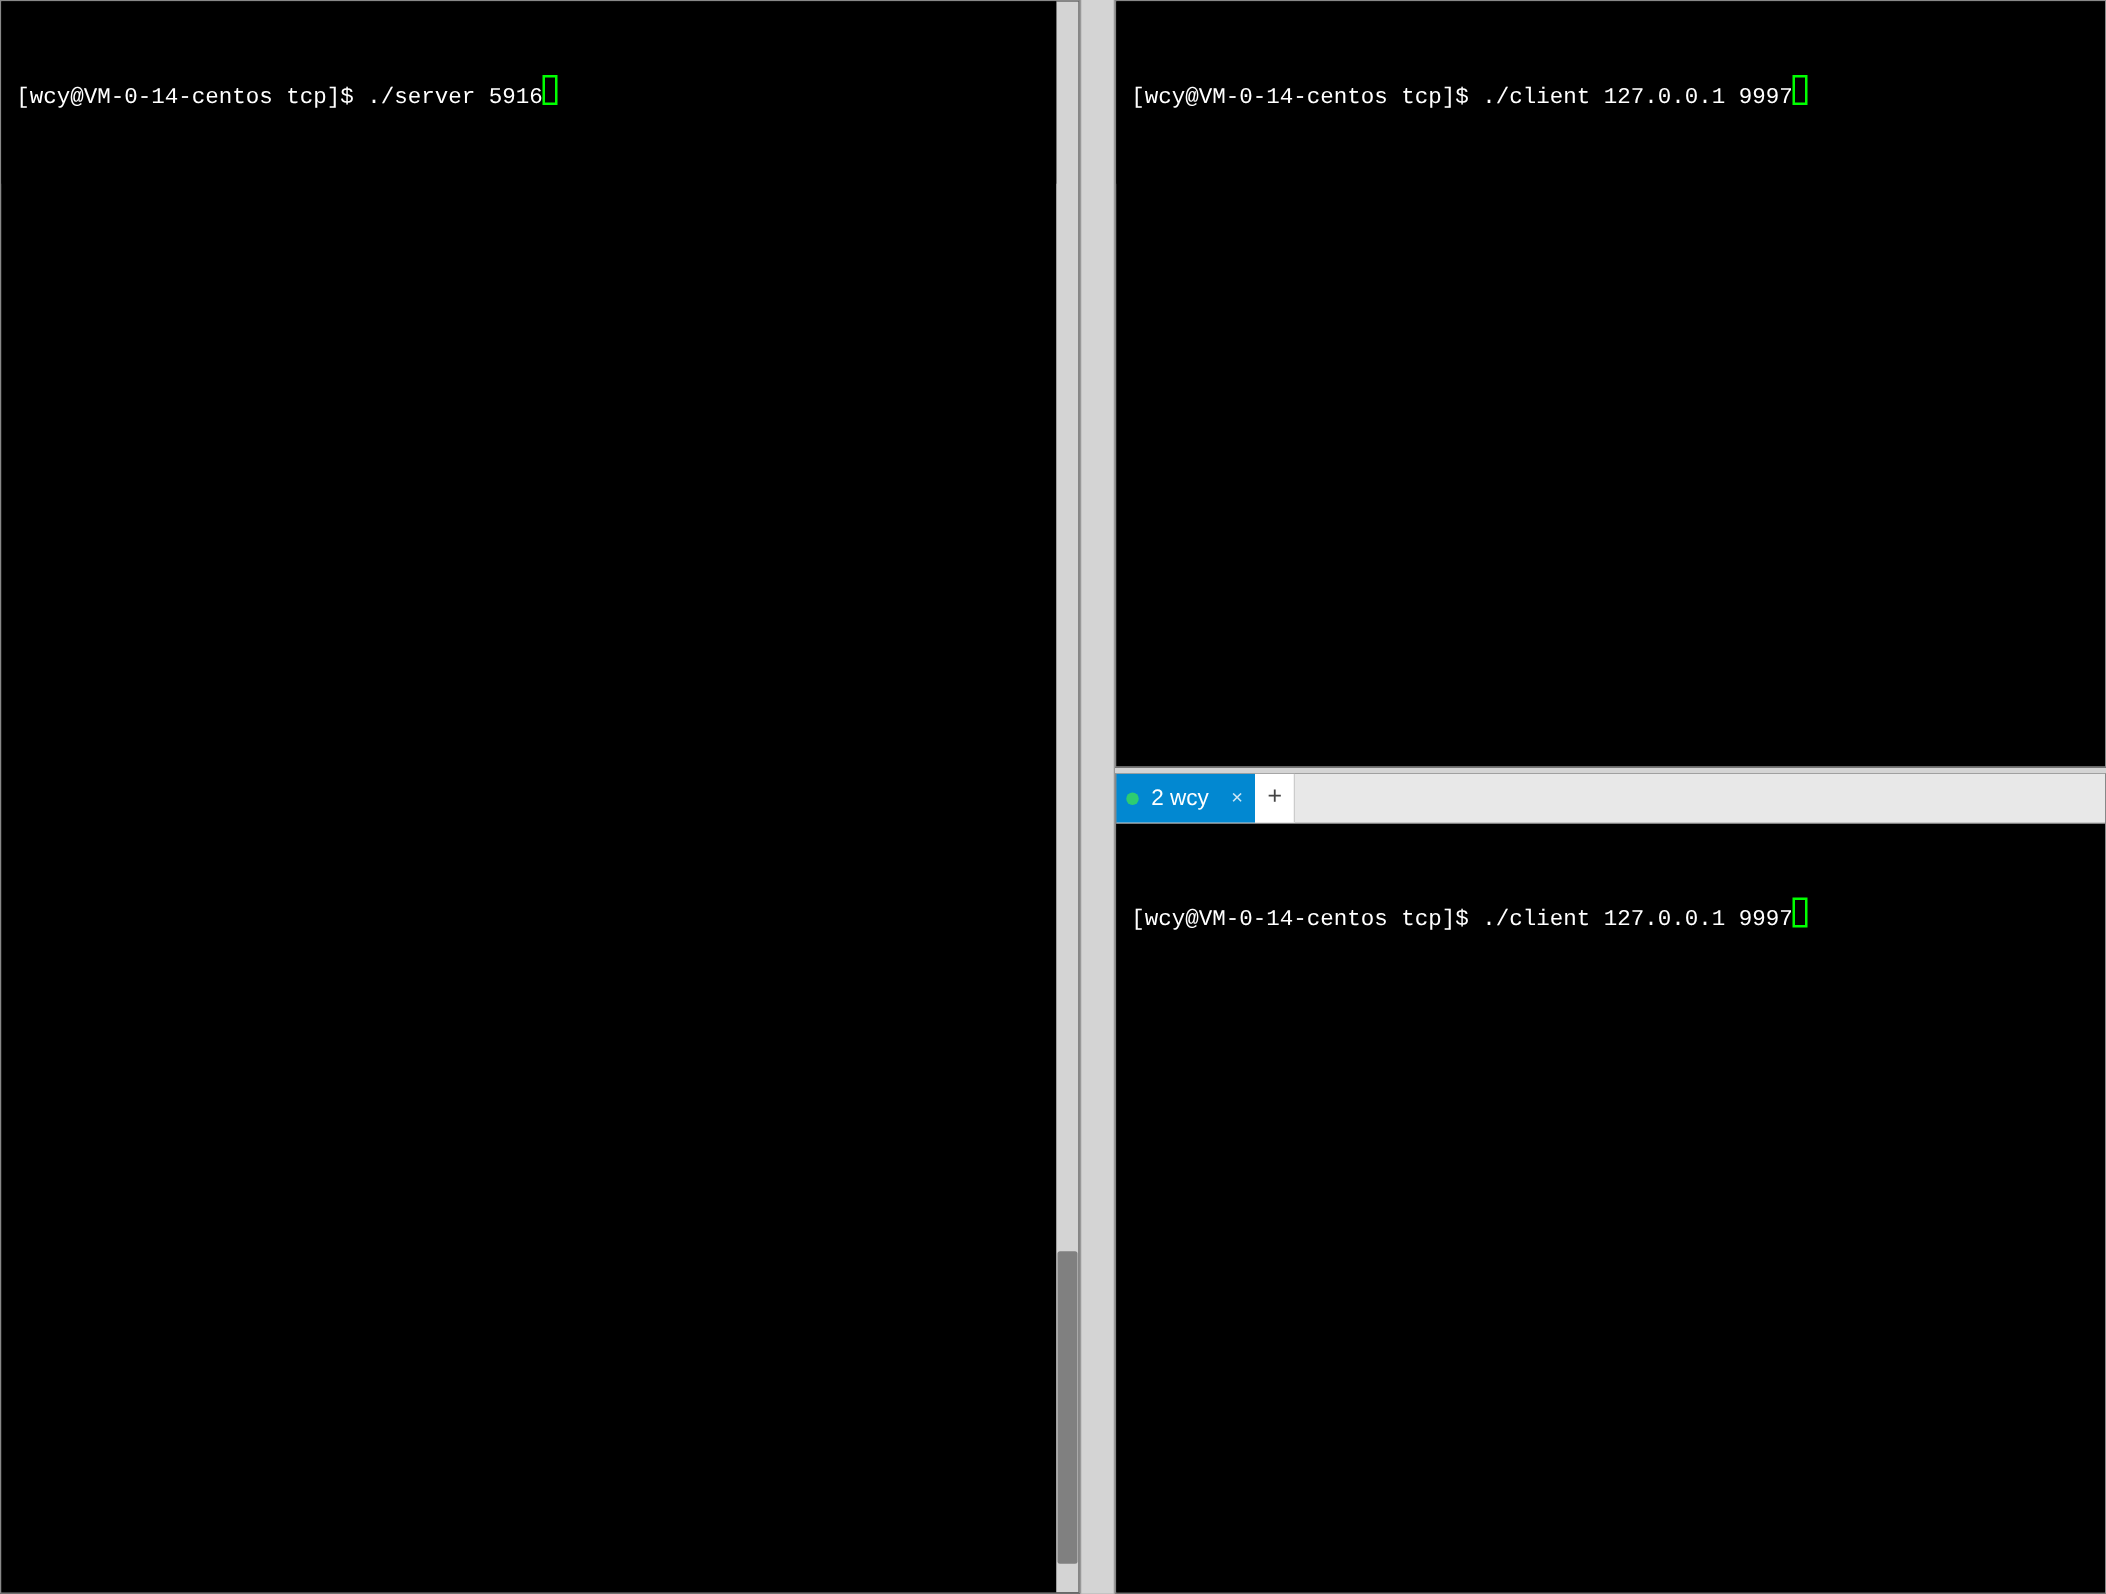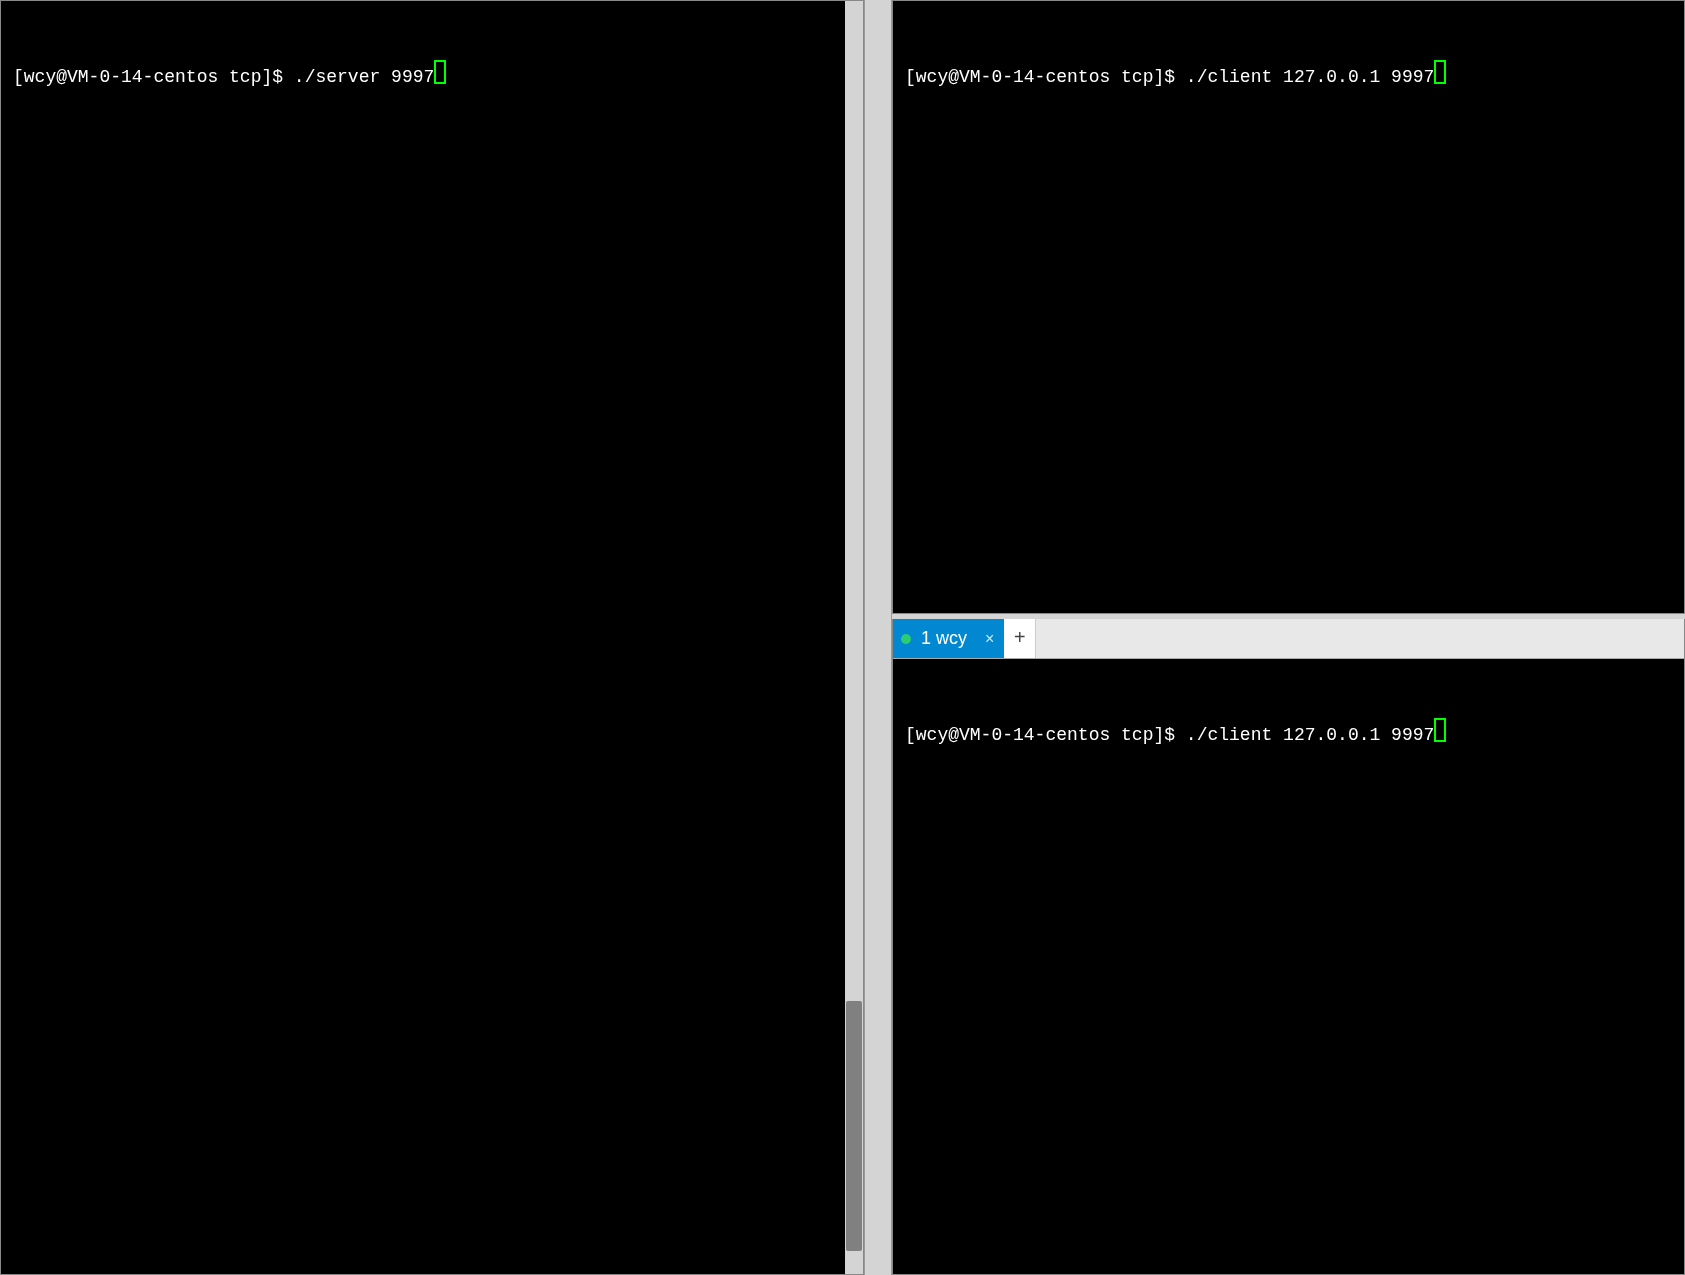--- a/index.html
+++ b/index.html
@@ -144,38 +144,38 @@
 
 <div class="divider-v"></div>
 <div class="divider-h"></div>
 
 <div class="pane left-pane">
   <div class="scrollbar-track">
     <div class="scrollbar-thumb" style="top: 1000px; height: 250px;"></div>
   </div>
   <div class="term-content" style="margin-right:18px;">
     <div class="term-line">
-      <span>[wcy@VM-0-14-centos tcp]$ </span><span>./server 9997</span><span class="cursor"></span>
+      <span>[wcy@VM-0-14-centos tcp]$ </span><span>./server 5916</span><span class="cursor"></span>
     </div>
   </div>
 </div>
 
 <div class="pane right-top-pane">
   <div class="term-content">
     <div class="term-line">
       <span>[wcy@VM-0-14-centos tcp]$ </span><span>./client 127.0.0.1 9997</span><span class="cursor"></span>
     </div>
   </div>
 </div>
 
 <div class="pane right-bottom-pane" style="border-top:none;">
   <div class="tab-bar">
     <div class="tab">
       <span class="status-dot"></span>
-      <span>1 wcy</span>
+      <span>2 wcy</span>
       <span class="tab-close">×</span>
     </div>
     <div class="add-tab">
       <span>+</span>
     </div>
   </div>
   <div class="term-content">
     <div class="term-line">
       <span>[wcy@VM-0-14-centos tcp]$ </span><span>./client 127.0.0.1 9997</span><span class="cursor"></span>
     </div>

